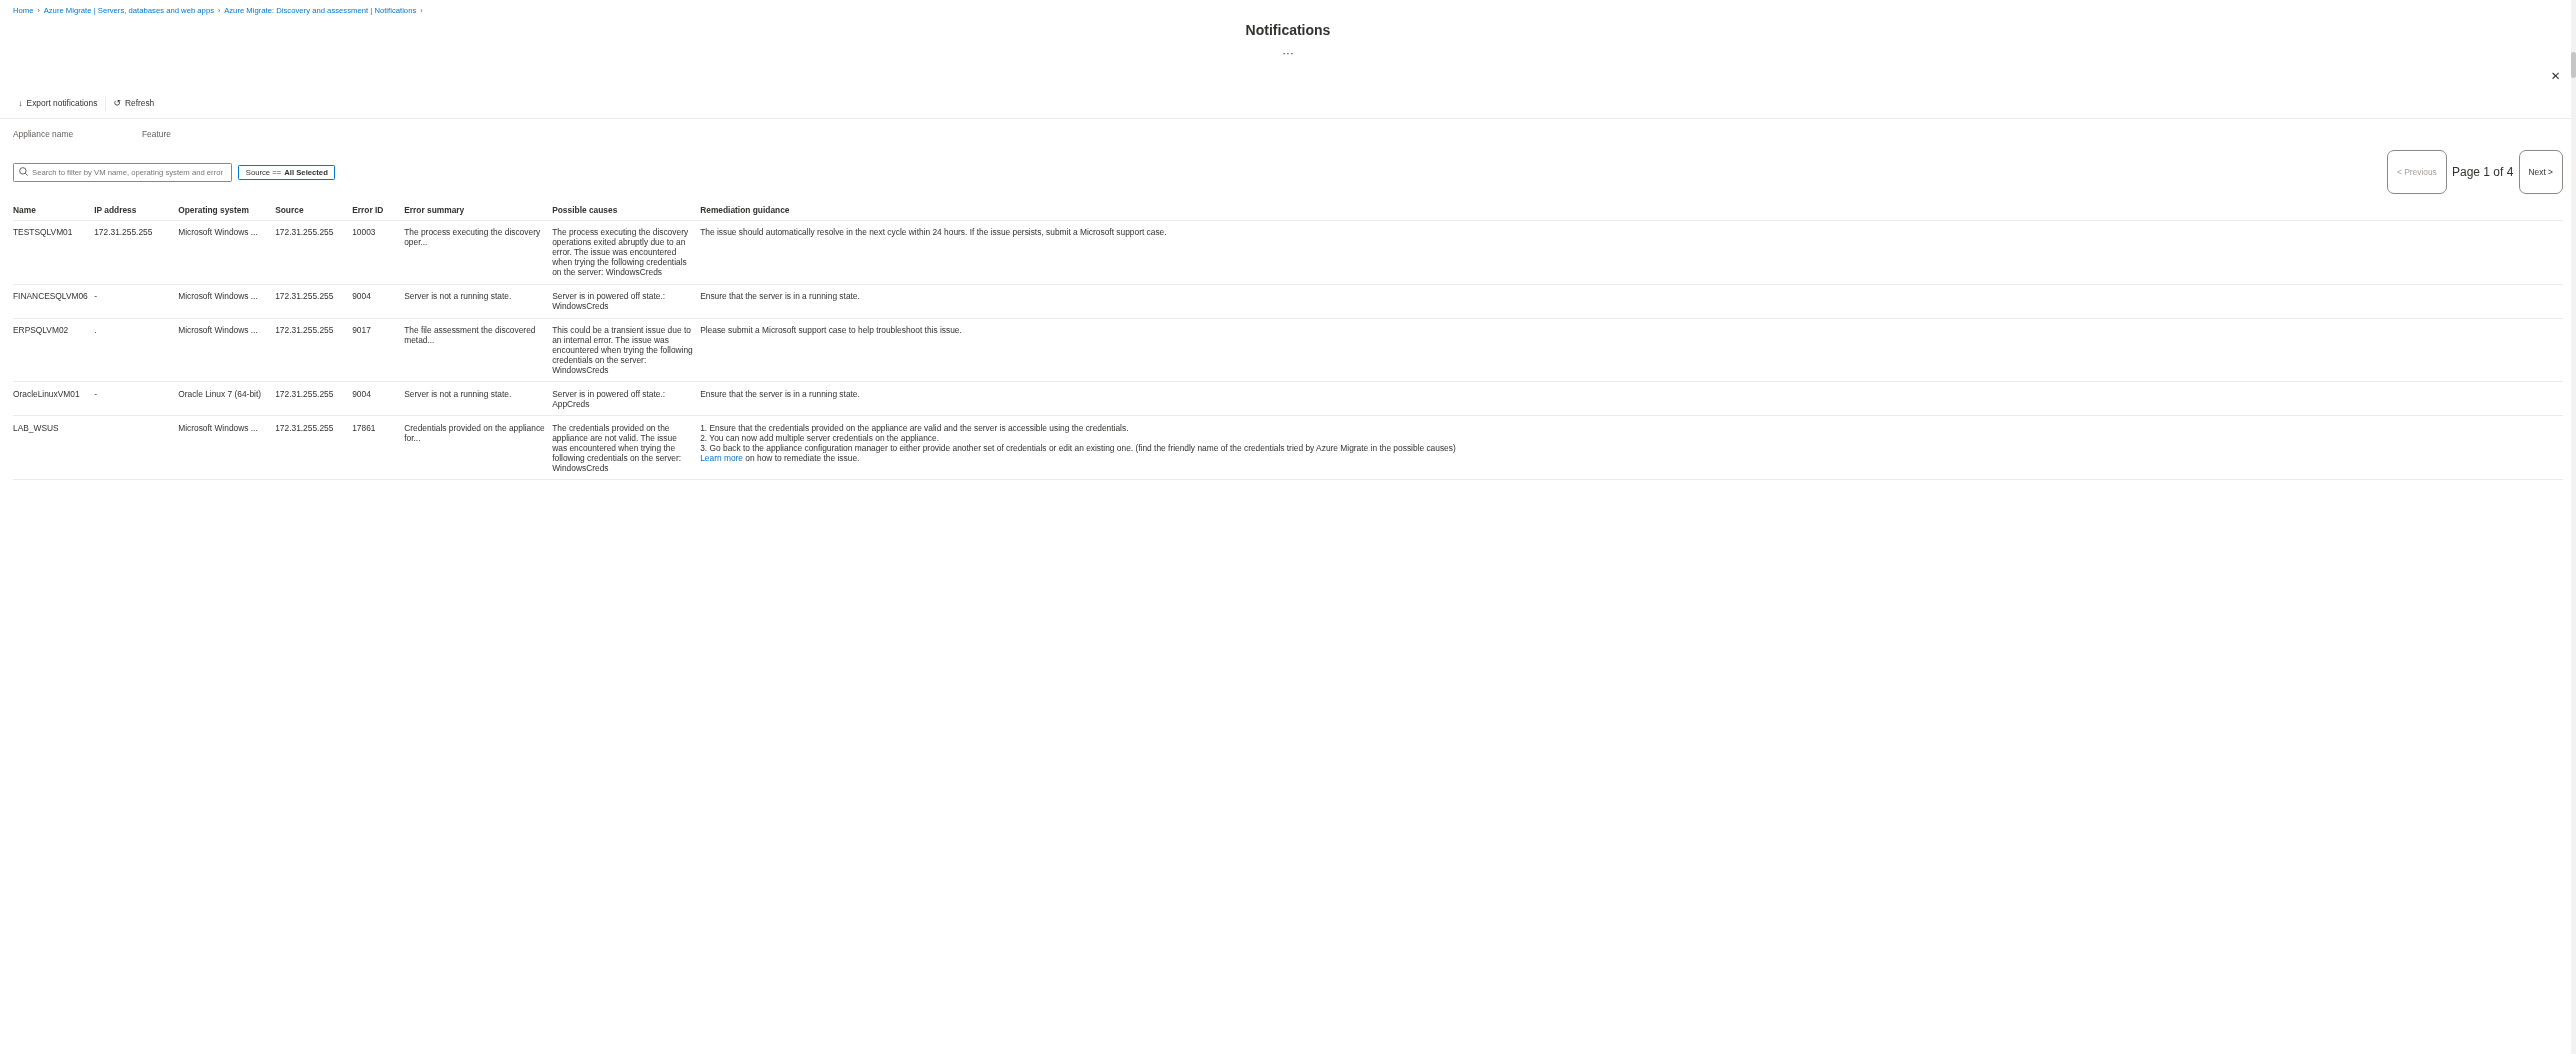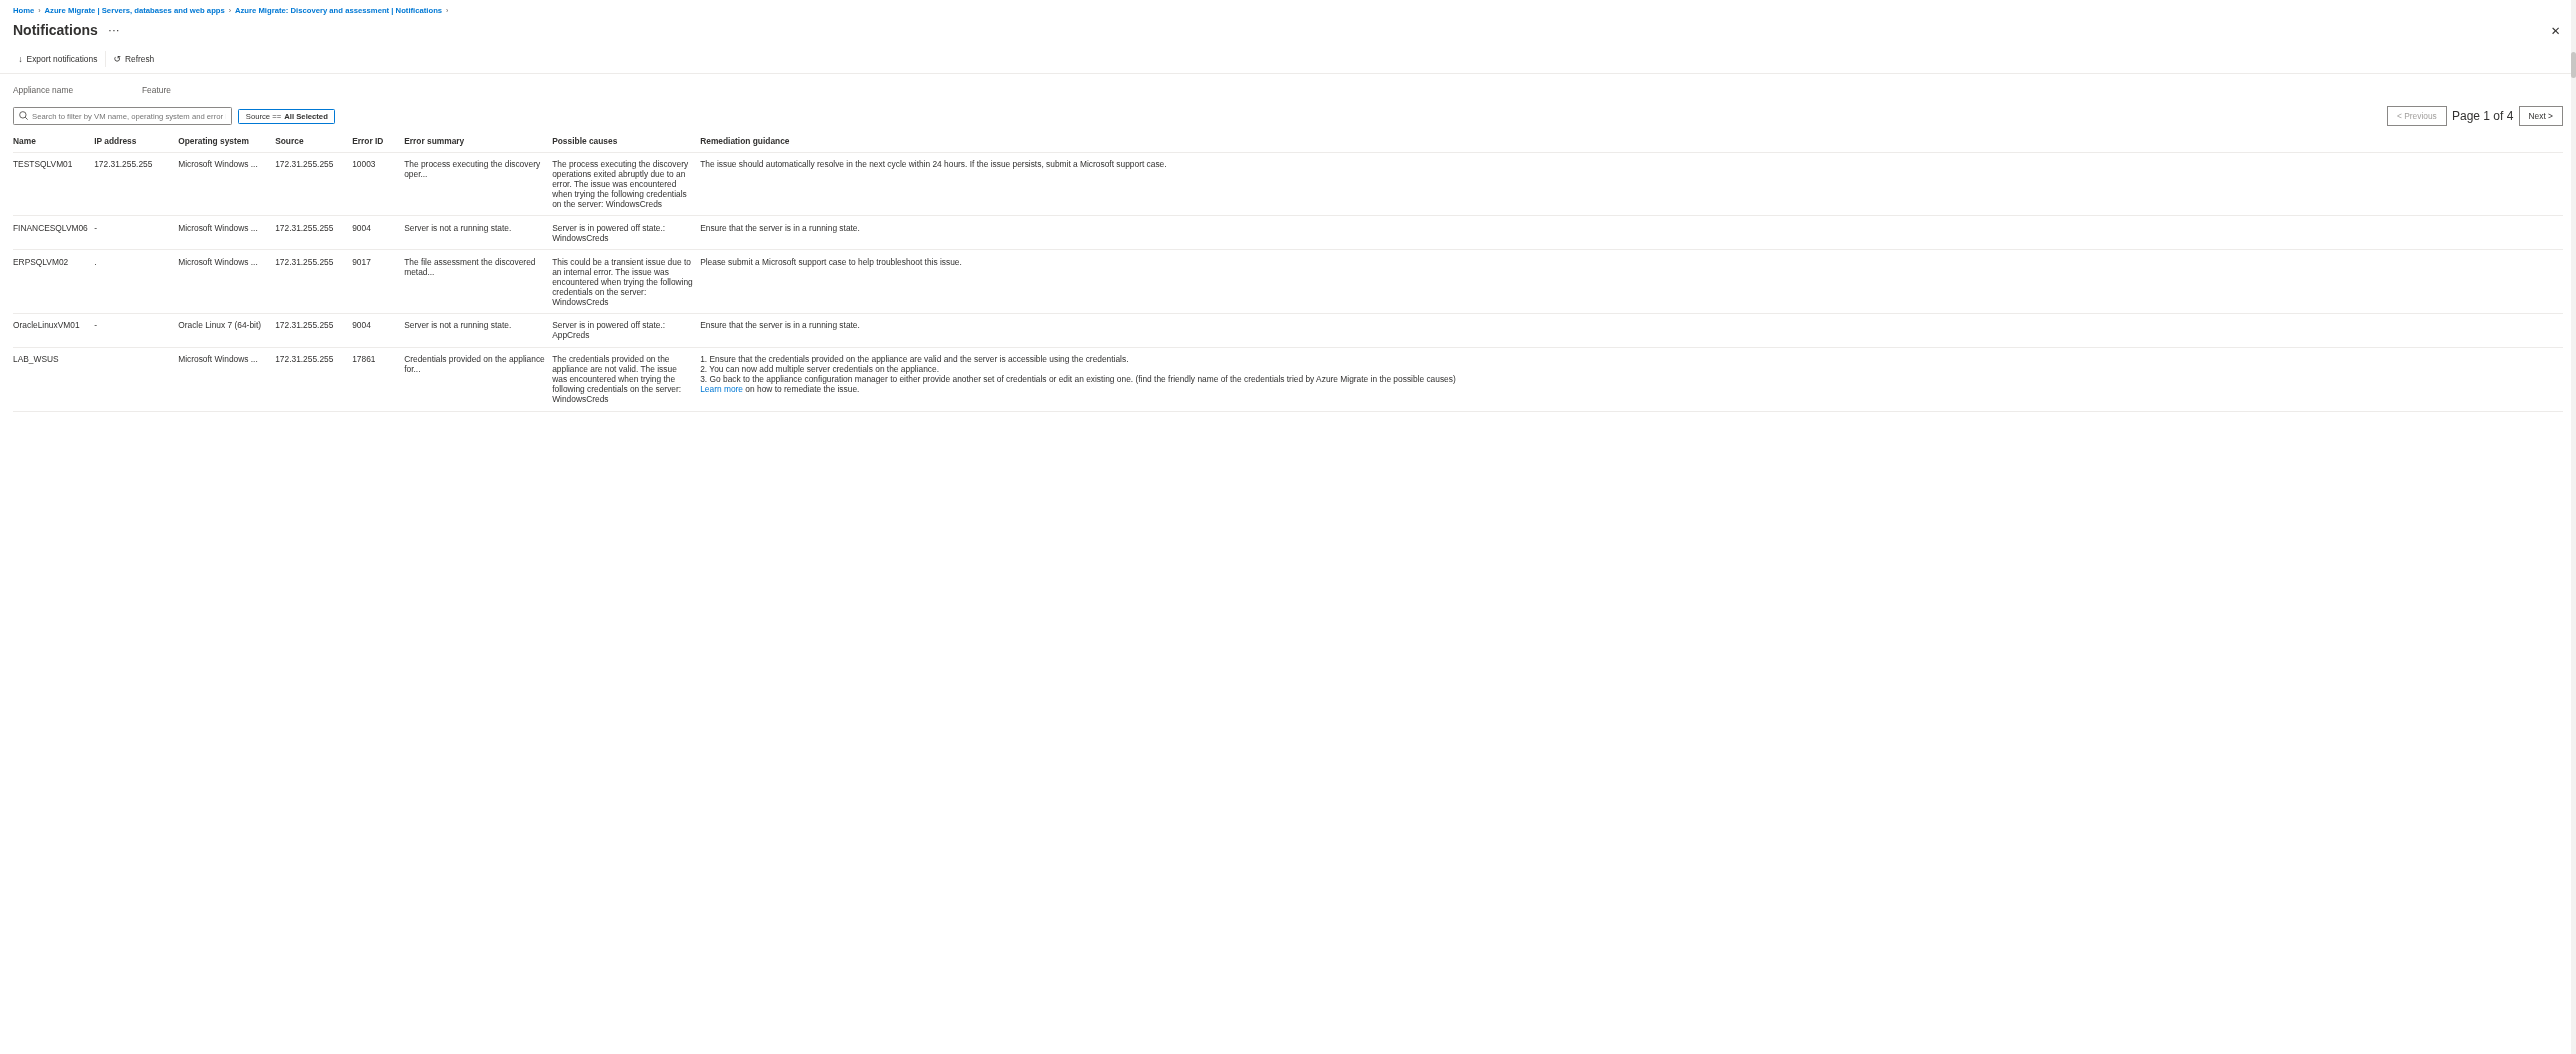--- a/index.html
+++ b/index.html
@@ -1,22 +1,22 @@
 <!DOCTYPE html>
 <html style="font-size:10.3px"><head>
   <meta charset="utf-8">
   <style>
     * { box-sizing: border-box; margin: 0; padding: 0; }
     body { font-family: 'Segoe UI', Arial, sans-serif; font-size: 8.4px; color: #323130; background: #fff; overflow-x: hidden; }
     
     .breadcrumb { display: flex; align-items: center; gap: 3.9px; padding: 6.4px 13px 3.9px 13px; font-size: 7.7px; color: #605e5c; }
-    .breadcrumb a { color: #0078d4; text-decoration: none; font-weight: bold; }
+    .breadcrumb a { color: #0078d4; text-decoration: none; }
     .breadcrumb-sep { color: #605e5c; font-size: 7px; }
     
-    .page-header { display: flex; align-items: flex-start; gap: 6.4px; padding: 2.6px 13px 6.4px 13px; }
+    .page-header { display: flex; align-items: center; gap: 6.4px; padding: 2.6px 13px 6.4px 13px; flex-direction: column; }
     .page-title { font-size: 14px; font-weight: 600; color: #323130; }
     .more-btn { background: none; border: none; cursor: pointer; color: #323130; font-size: 11.6px; padding: 1.3px 3.9px; }
     .close-btn { margin-left: auto; background: none; border: none; cursor: pointer; color: #323130; font-size: 11.6px; padding: 2.6px; }
     
     .toolbar { display: flex; align-items: center; gap: 0; padding: 3.9px 13px 6.4px 13px; border-bottom: 0.6px solid #edebe9; }
     .toolbar-btn { display: flex; align-items: center; gap: 3.9px; background: none; border: none; cursor: pointer; color: #323130; font-size: 8.4px; padding: 2.6px 5.2px; }
     .toolbar-divider { width: 0.6px; height: 15.5px; background: #edebe9; margin: 0 2.6px; }
     
     .meta-section { padding: 10.3px 13px 6.4px 13px; display: grid; grid-template-columns: 129px 1fr; row-gap: 2.6px; font-size: 8.4px; }
     .meta-label { color: #605e5c; }
@@ -27,21 +27,21 @@
     .search-box { display: flex; align-items: center; border: 0.6px solid #8a8886; border-radius: 1.3px; padding: 2.6px 5.2px; width: 219px; gap: 3.9px; }
     .search-box input { border: none; outline: none; font-size: 7.7px; color: #323130; width: 100%; background: transparent; }
     .search-icon-svg { color: #605e5c; flex-shrink: 0; }
     
     .filter-tag { display: flex; align-items: center; gap: 3px; border: 0.6px solid #0078d4; border-radius: 1.3px; padding: 1.9px 6.4px; font-size: 7.7px; color: #323130; background: #fff; cursor: pointer; }
     .filter-tag span.tag-key { color: #323130; }
     .filter-tag span.tag-value { font-weight: 600; }
     
     .pagination { display: flex; align-items: center; gap: 5.2px; }
     .page-info { font-size: 12px; color: #323130; white-space: nowrap; }
-    .page-btn { border: 0.6px solid #8a8886; background: #fff; cursor: pointer; font-size: 8.4px; padding: 4px 9px; border-radius: 0; color: #323130; }
+    .page-btn { border: 0.6px solid #8a8886; background: #fff; cursor: pointer; font-size: 8.4px; padding: 16px 9px; border-radius: 7px; color: #323130; }
     .page-btn.disabled { color: #a19f9d; cursor: default; }
     
     .table-container { padding: 0 13px; overflow-x: auto; }
     table { width: 100%; border-collapse: collapse; font-size: 8.4px; }
     thead tr { border-bottom: 1.3px solid #edebe9; }
     th { text-align: left; padding: 5.2px 6.4px 5.2px 0; font-weight: 600; color: #323130; font-size: 8.4px; white-space: nowrap; margin-left: 18px; }
     td { padding: 6.4px 6.4px 6.4px 0; vertical-align: top; color: #323130; border-bottom: 0.6px solid #edebe9; }
     
     .col-name { width: 77px; }
     .col-ip { width: 84px; }

